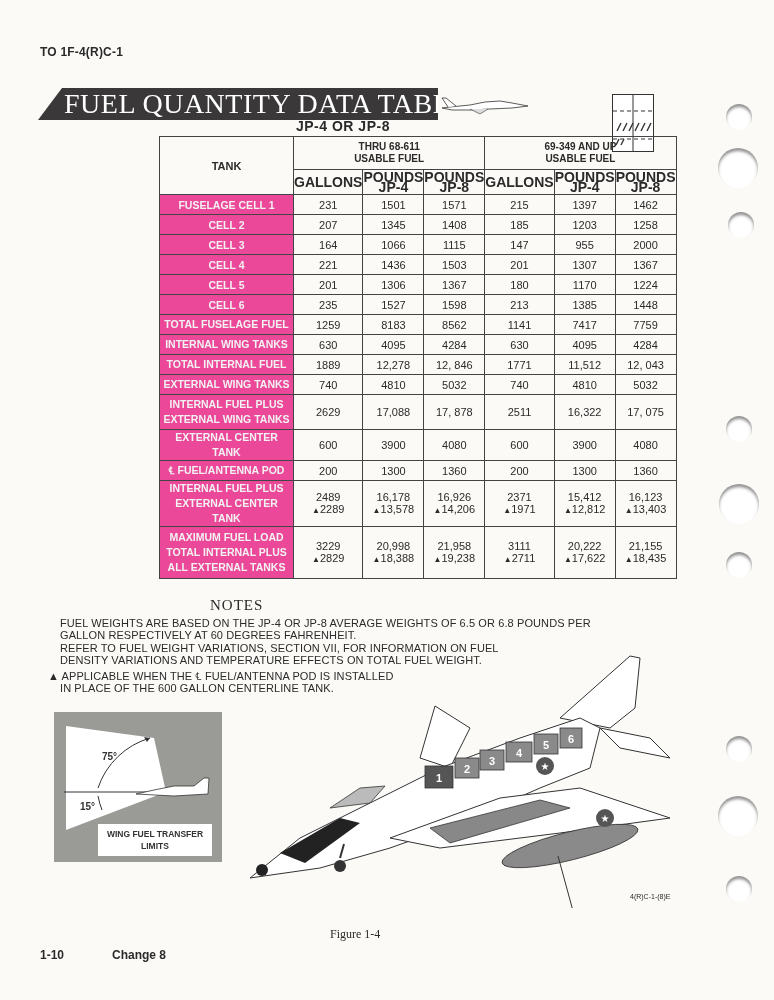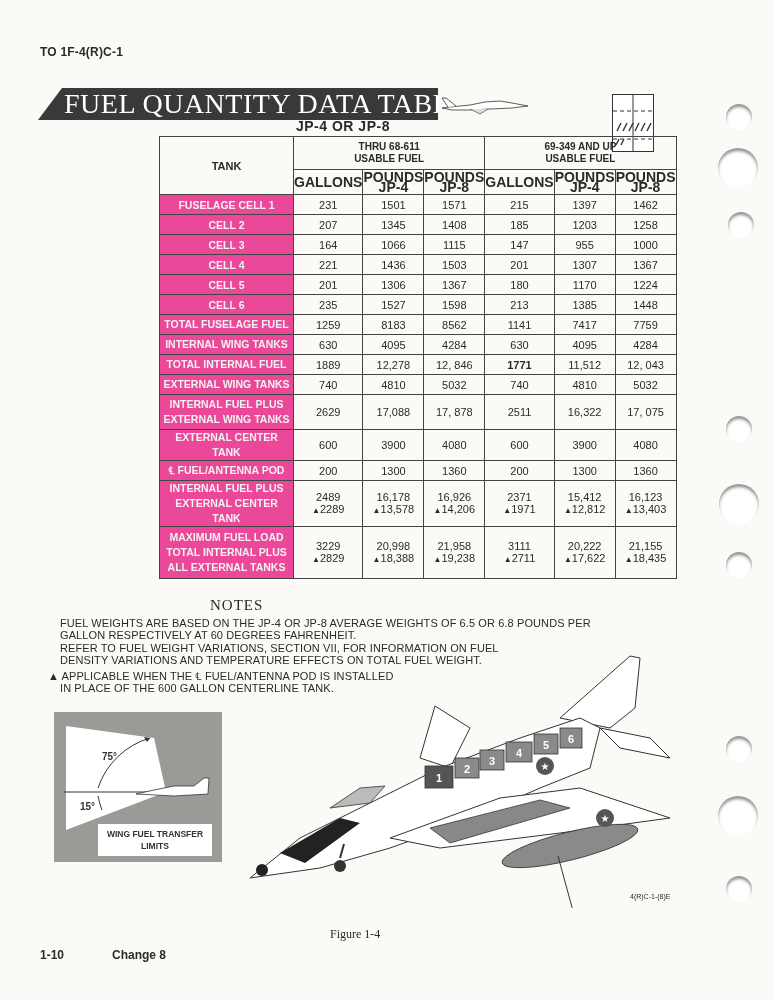--- a/index.html
+++ b/index.html
@@ -161,21 +161,21 @@
         <td class="num" style="height: 19px;">
           <div>1115</div>
         </td>
         <td class="num" style="height: 19px;">
           <div>147</div>
         </td>
         <td class="num" style="height: 19px;">
           <div>955</div>
         </td>
         <td class="num" style="height: 19px;">
-          <div>1000</div>
+          <div>2000</div>
         </td>
       </tr>
       <tr>
         <td class="lbl">CELL 4</td>
         <td class="num" style="height: 19px;">
           <div>221</div>
         </td>
         <td class="num" style="height: 19px;">
           <div>1436</div>
         </td>
@@ -280,21 +280,21 @@
         <td class="lbl c">TOTAL INTERNAL FUEL</td>
         <td class="num" style="height: 19px;">
           <div>1889</div>
         </td>
         <td class="num" style="height: 19px;">
           <div>12,278</div>
         </td>
         <td class="num" style="height: 19px;">
           <div>12, 846</div>
         </td>
-        <td class="num" style="height: 19px; font-weight: bold;">
+        <td class="num" style="height: 19px;">
           <div>1771</div>
         </td>
         <td class="num" style="height: 19px;">
           <div>11,512</div>
         </td>
         <td class="num" style="height: 19px;">
           <div>12, 043</div>
         </td>
       </tr>
       <tr>

